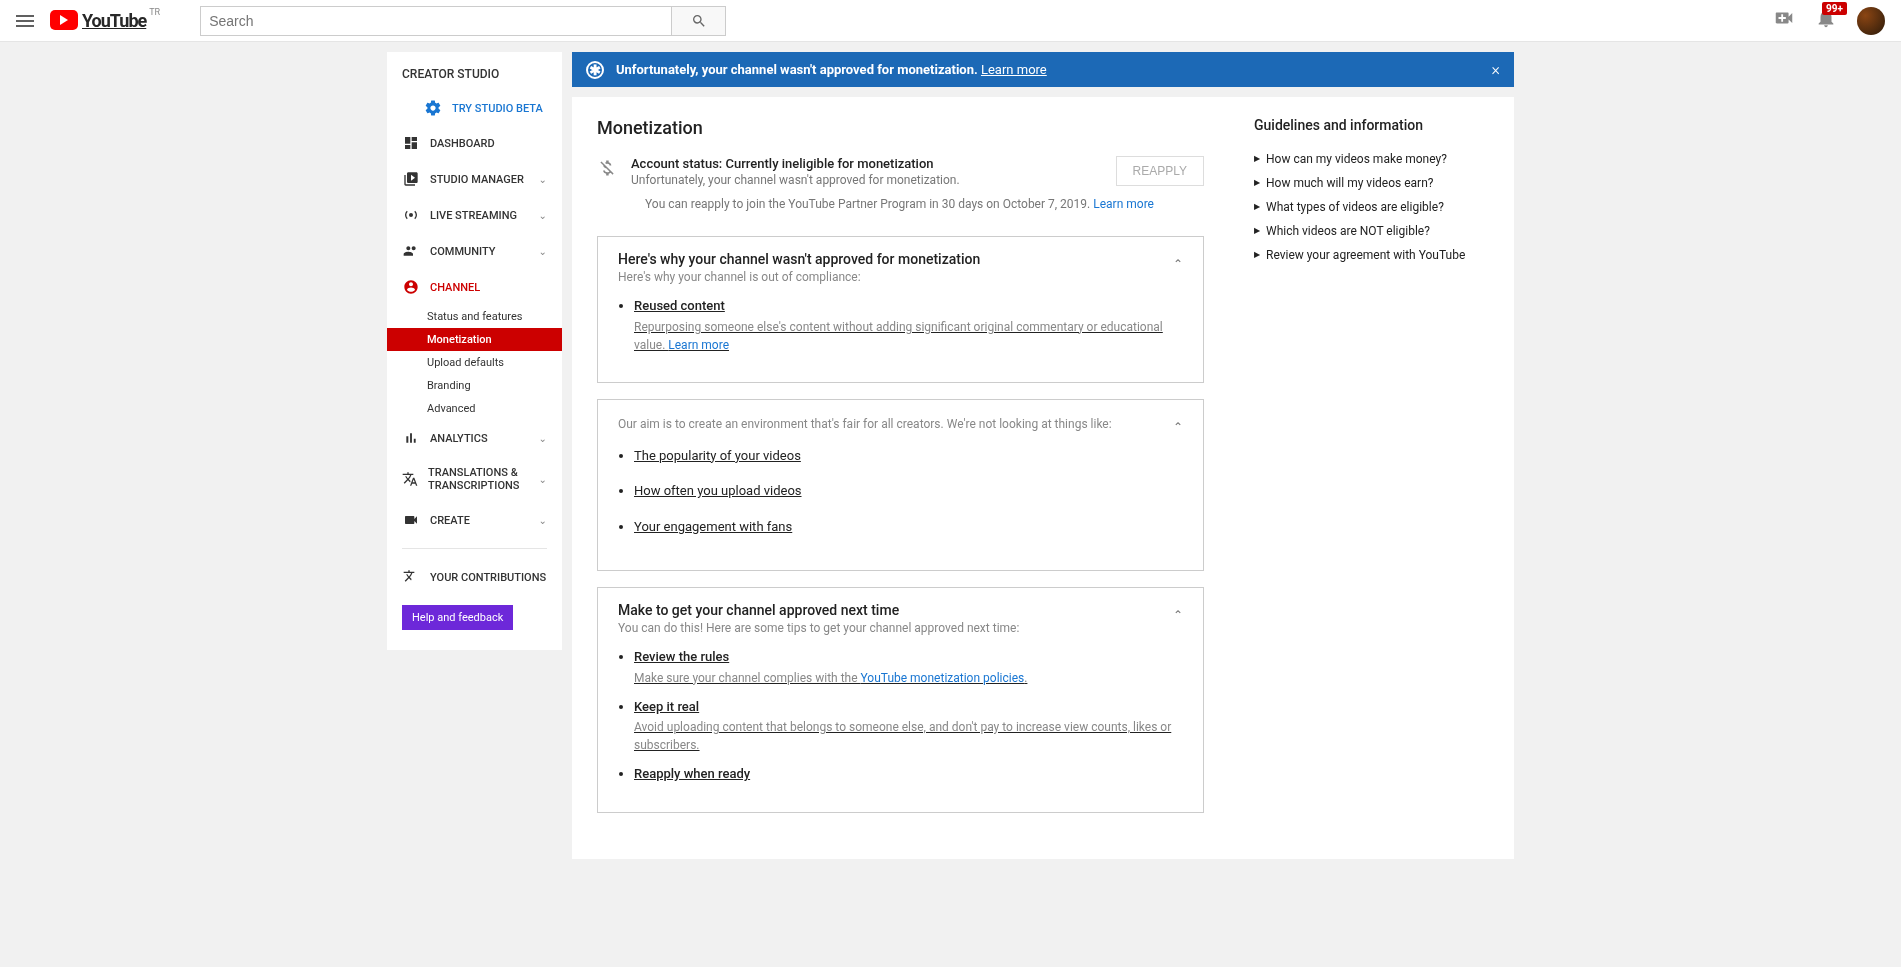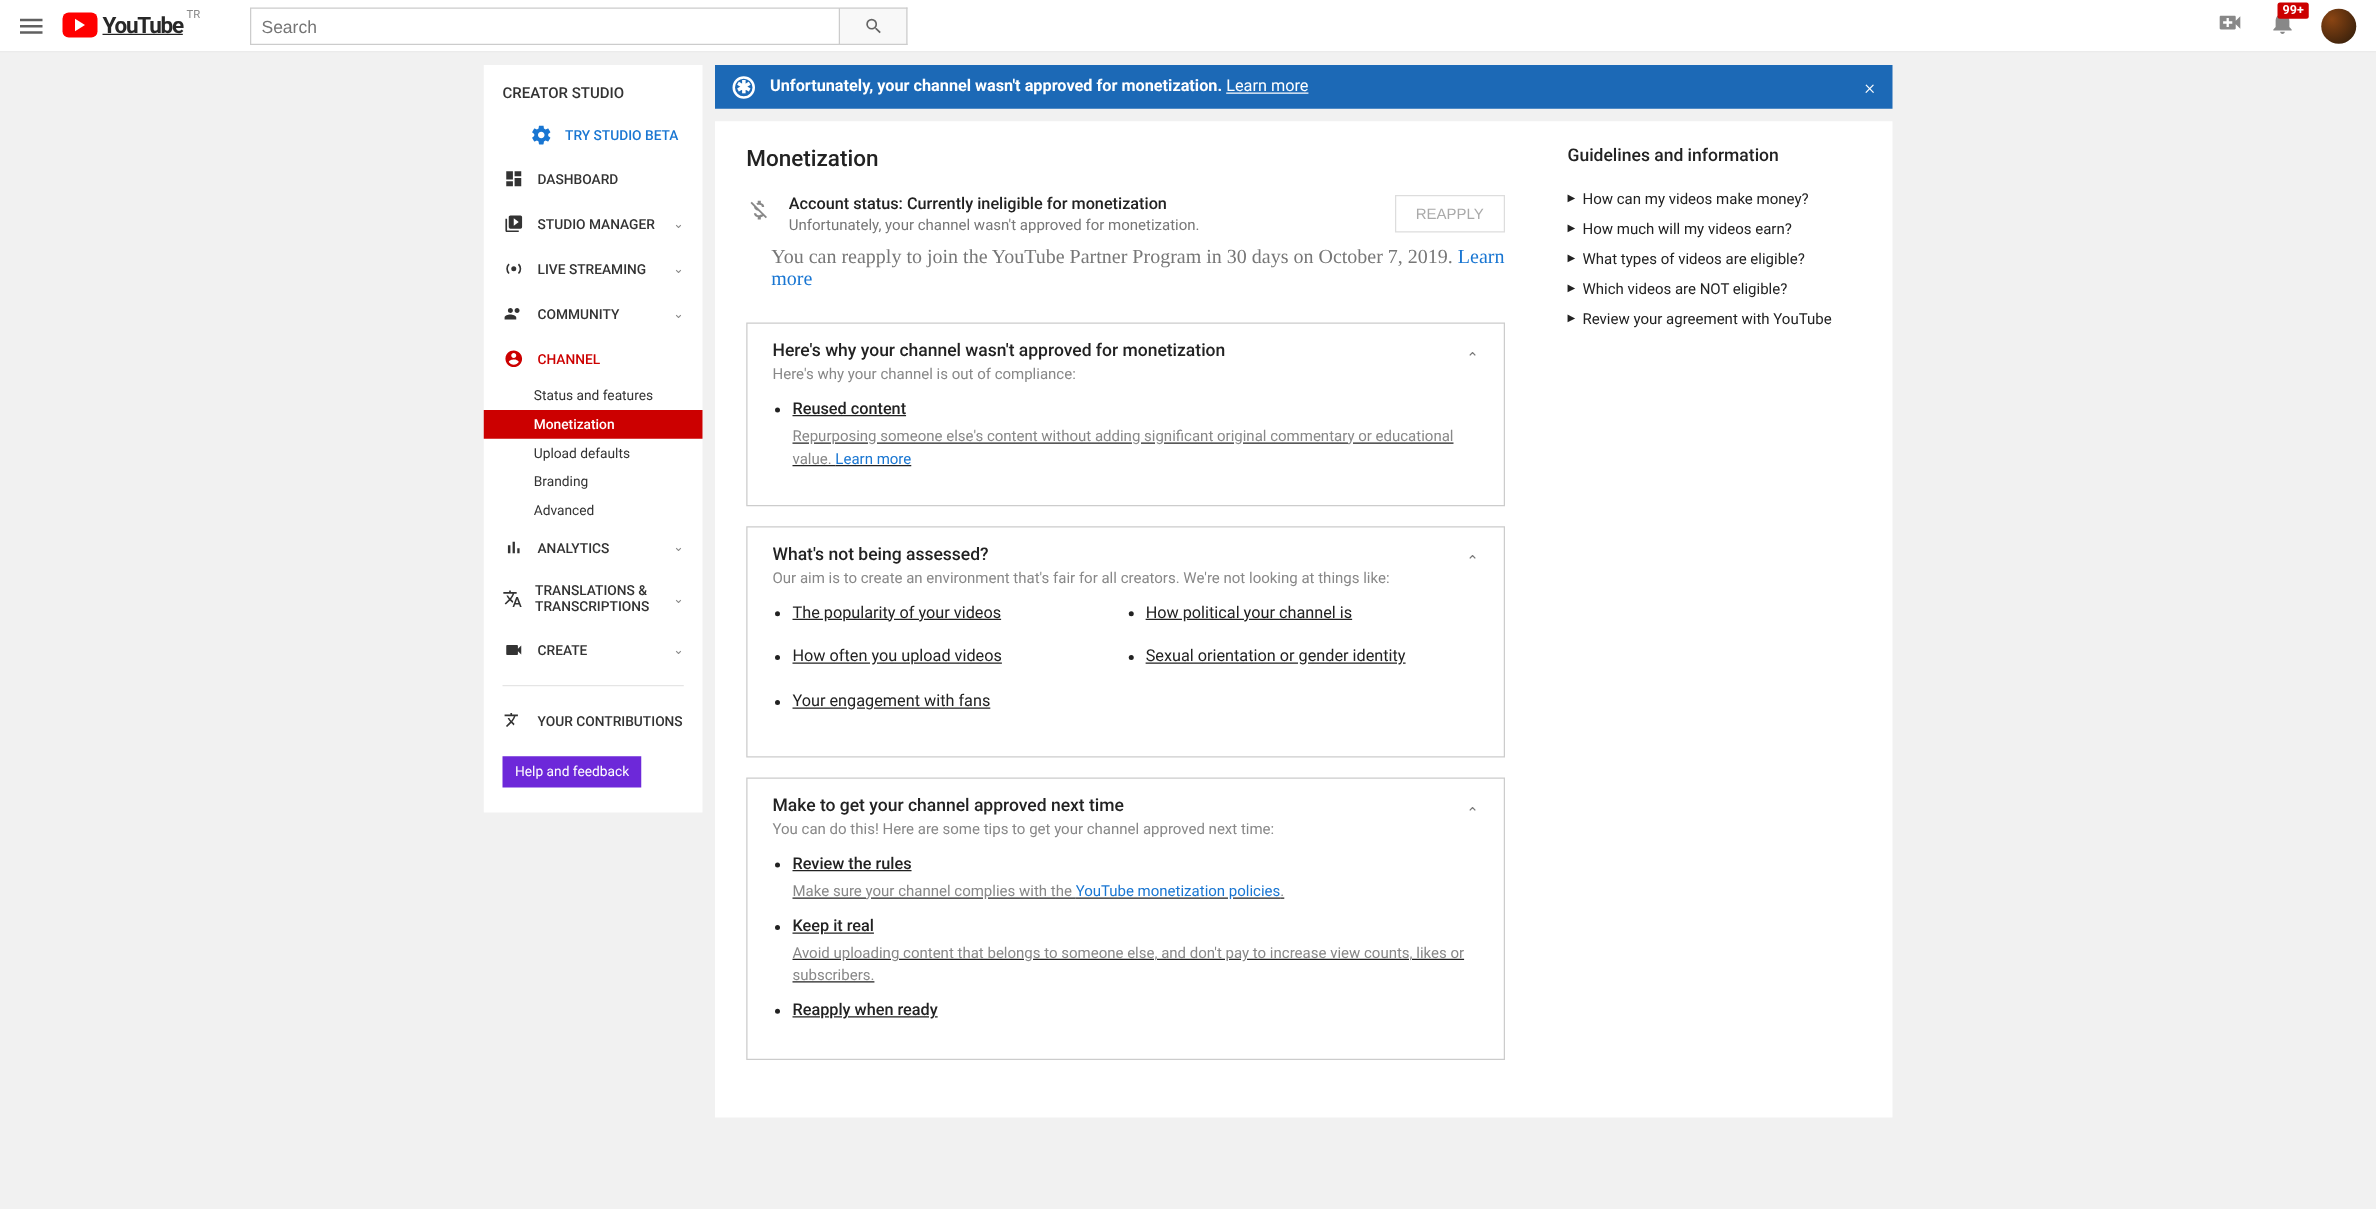--- a/index.html
+++ b/index.html
@@ -45,21 +45,21 @@
 .content-left { flex: 1; padding: 20px 25px 30px; }
 .content-right { width: 285px; padding: 20px 25px; }
 .h1 { font-size: 18px; font-weight: 500; color: #222; margin-bottom: 18px; }
 
 .status-row { display: flex; align-items: flex-start; margin-bottom: 8px; }
 .status-icon { width: 22px; margin-right: 12px; color: #888; margin-top: 2px; }
 .status-main { flex: 1; }
 .status-title { font-size: 13px; font-weight: 500; color: #222; }
 .status-sub { font-size: 12px; color: #777; margin-top: 2px; }
 .reapply-btn { border: 1px solid #ddd; background: #fff; color: #aaa; font-size: 12px; padding: 7px 16px; margin-left: 10px; cursor: default; }
-.reapply-line { font-size: 16px; color: #777; margin: 10px 0 25px 20px; font-family: Liberation Serif, serif; }
+.reapply-line { font-size: 12px; color: #777; margin: 10px 0 25px 48px; }
 .reapply-line a, .link { color: #1976d2; text-decoration: none; cursor: pointer; }
 
 .card { border: 1px solid #ccc; margin-bottom: 16px; padding: 14px 20px 18px; }
 .card-head { display: flex; align-items: flex-start; }
 .card-title { font-size: 14px; font-weight: 500; color: #222; }
 .card-sub { font-size: 12px; color: #888; margin-top: 3px; }
 .card-chev { margin-left: auto; color: #777; cursor: pointer; font-size: 12px; padding-top: 6px; }
 .card ul { margin: 12px 0 0 16px; }
 .card li { font-size: 13px; color: #222; margin-bottom: 10px; line-height: 1.5; text-decoration: underline; }
 .card li .desc { display: block; font-size: 12px; color: #888; font-weight: 400; margin-top: 2px; }
@@ -261,34 +261,29 @@
                 <span>Repurposing someone else's content without adding significant original commentary or educational value. </span>
                 <a class="link">Learn more</a>
               </span>
             </li>
           </ul>
         </div>
 
         <div class="card">
           <div class="card-head">
             <div>
-              <div class="card-title">What's not being assessed?</div>
               <div class="card-sub">Our aim is to create an environment that's fair for all creators. We're not looking at things like:</div>
             </div>
             <div class="card-chev">⌃</div>
           </div>
           <div class="two-col">
             <ul>
               <li>The popularity of your videos</li>
               <li>How often you upload videos</li>
               <li>Your engagement with fans</li>
-            </ul>
-            <ul>
-              <li>How political your channel is</li>
-              <li>Sexual orientation or gender identity</li>
             </ul>
           </div>
         </div>
 
         <div class="card">
           <div class="card-head">
             <div>
               <div class="card-title">Make to get your channel approved next time</div>
               <div class="card-sub">You can do this! Here are some tips to get your channel approved next time:</div>
             </div>

